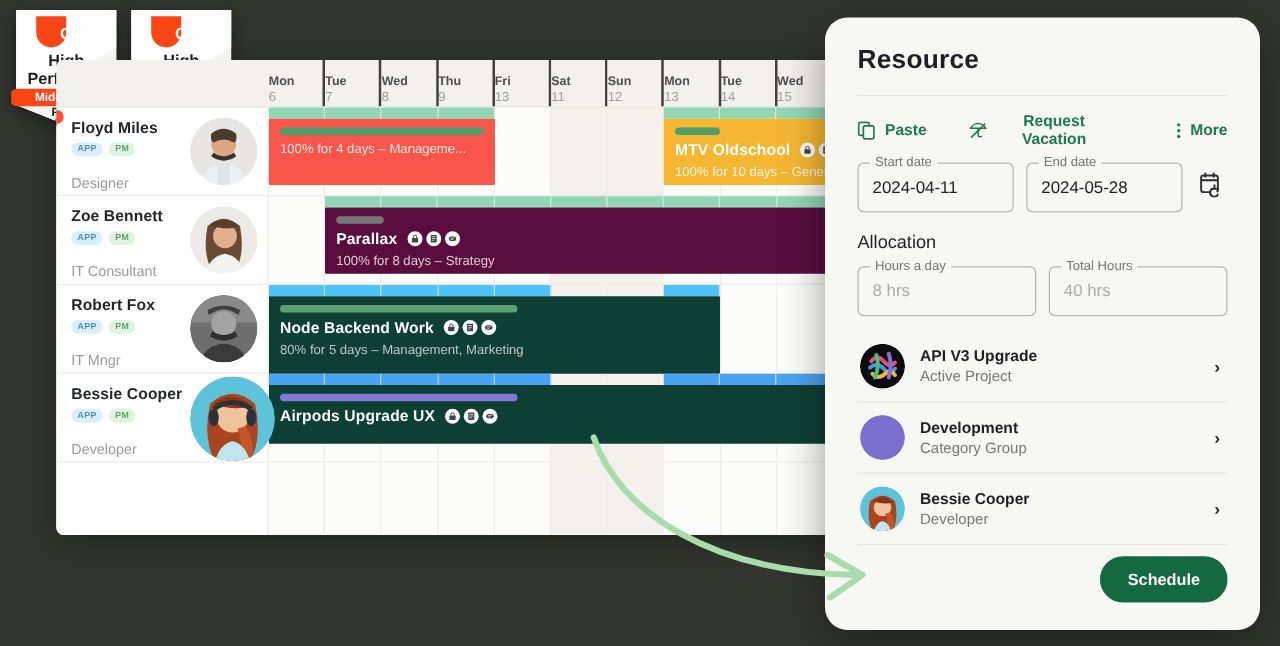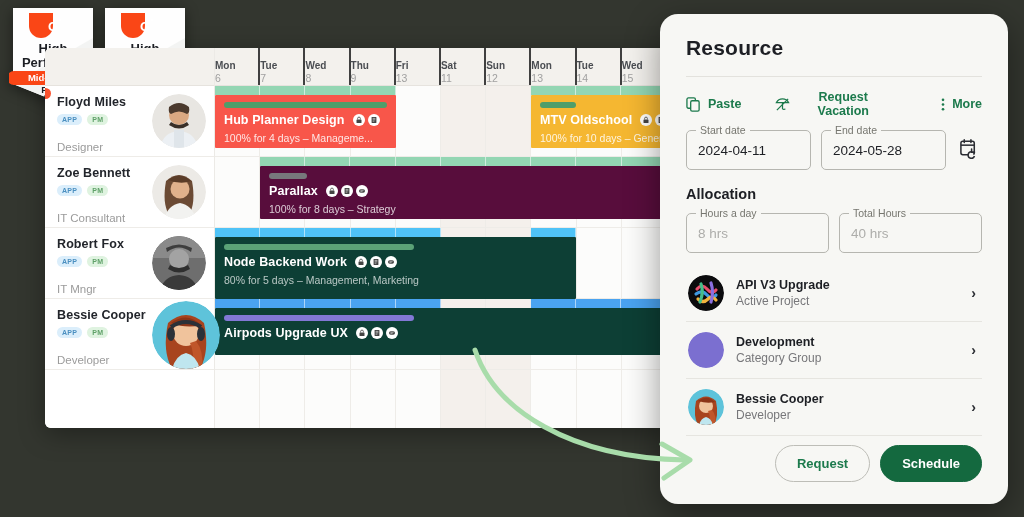--- a/index.html
+++ b/index.html
@@ -220,21 +220,21 @@
     background: #f7f7f4;
     padding: 0 4px;
     font-size: 10.5px; color: #76766f;
   }
   .field .fval { font-size: 13.5px; color: #1d1f24; }
   .field .fval.ph { color: #adadaa; }
 
   .cal-btn { width: 26px; flex: none; display: flex; align-items: center; justify-content: center; }
 
   .p-sub {
-    font-size: 14.5px; font-weight: bold; color: #1d1f24;
+    font-size: 14.5px; font-weight: normal; color: #1d1f24;
     margin: 16px 0 11px 0;
   }
   .alloc { display: flex; gap: 10px; }
 
   .list { margin-top: 12px; }
   .litem {
     display: flex; align-items: center;
     padding: 10px 2px 10px 2px;
     border-bottom: 1px solid #e6e5e0;
     gap: 12px;
@@ -448,37 +448,20 @@
                 <s style="width:45.2px;background:#93d6b3"></s>
             </div>
             <div class="avail" style="left:316px;width:181px">
               <s style="width:45.2px;background:#93d6b3"></s>
                 <s style="width:45.2px;background:#93d6b3"></s>
               <s style="width:45.2px;background:#93d6b3"></s>
                 <s style="width:45.2px;background:#93d6b3"></s>
             </div>
             <div class="bar" style="left:0px;top:9px;width:181px;height:53px;background:#f8564a">
               <div class="pill" style="background:#4f9e6a;width:163px"></div>
-              <div class="btitle">
-                <span>Hub Planner Design</span>
-                <span class="bicons">
-                  <i class="bic">
-                      <svg viewBox="0 0 8 8">
-                        <rect x="1.5" y="3.4" width="5" height="3.6" rx=".6" fill="#444"></rect>
-                        <path d="M2.6 3.4V2.5a1.4 1.4 0 1 1 2.8 0v.9" stroke="#444" stroke-width=".8" fill="none"></path>
-                      </svg>
-                    </i>
-                  <i class="bic">
-                      <svg viewBox="0 0 8 8">
-                        <rect x="1.6" y="1" width="4.8" height="6" rx=".6" fill="#444"></rect>
-                        <path d="M2.6 2.4h2.8M2.6 3.8h2.8M2.6 5.2h1.8" stroke="#fff" stroke-width=".55"></path>
-                      </svg>
-                    </i>
-                </span>
-              </div>
               <div class="bsub" style="color:rgba(255,255,255,.85)">100% for 4 days – Manageme...</div>
             </div>
             <div class="bar" style="left:316px;top:9px;width:226px;height:53px;background:#f5b731">
               <div class="pill" style="background:#4f9e6a;width:36px"></div>
               <div class="btitle">
                 <span>MTV Oldschool</span>
                 <span class="bicons">
                   <i class="bic">
                       <svg viewBox="0 0 8 8">
                         <rect x="1.5" y="3.4" width="5" height="3.6" rx=".6" fill="#444"></rect>
@@ -793,18 +776,17 @@
         </span>
         <span class="li-txt">
           <span class="li-t" style="display:block">Bessie Cooper</span>
           <span class="li-s" style="display:block">Developer</span>
         </span>
         <span class="li-chev">›</span>
       </div>
     </div>
 
     <div class="p-actions">
-      <button class="btn ghost">Request</button>
       <button class="btn solid">Schedule</button>
     </div>
   </div>
 
 </div>
 
 </body></html>

